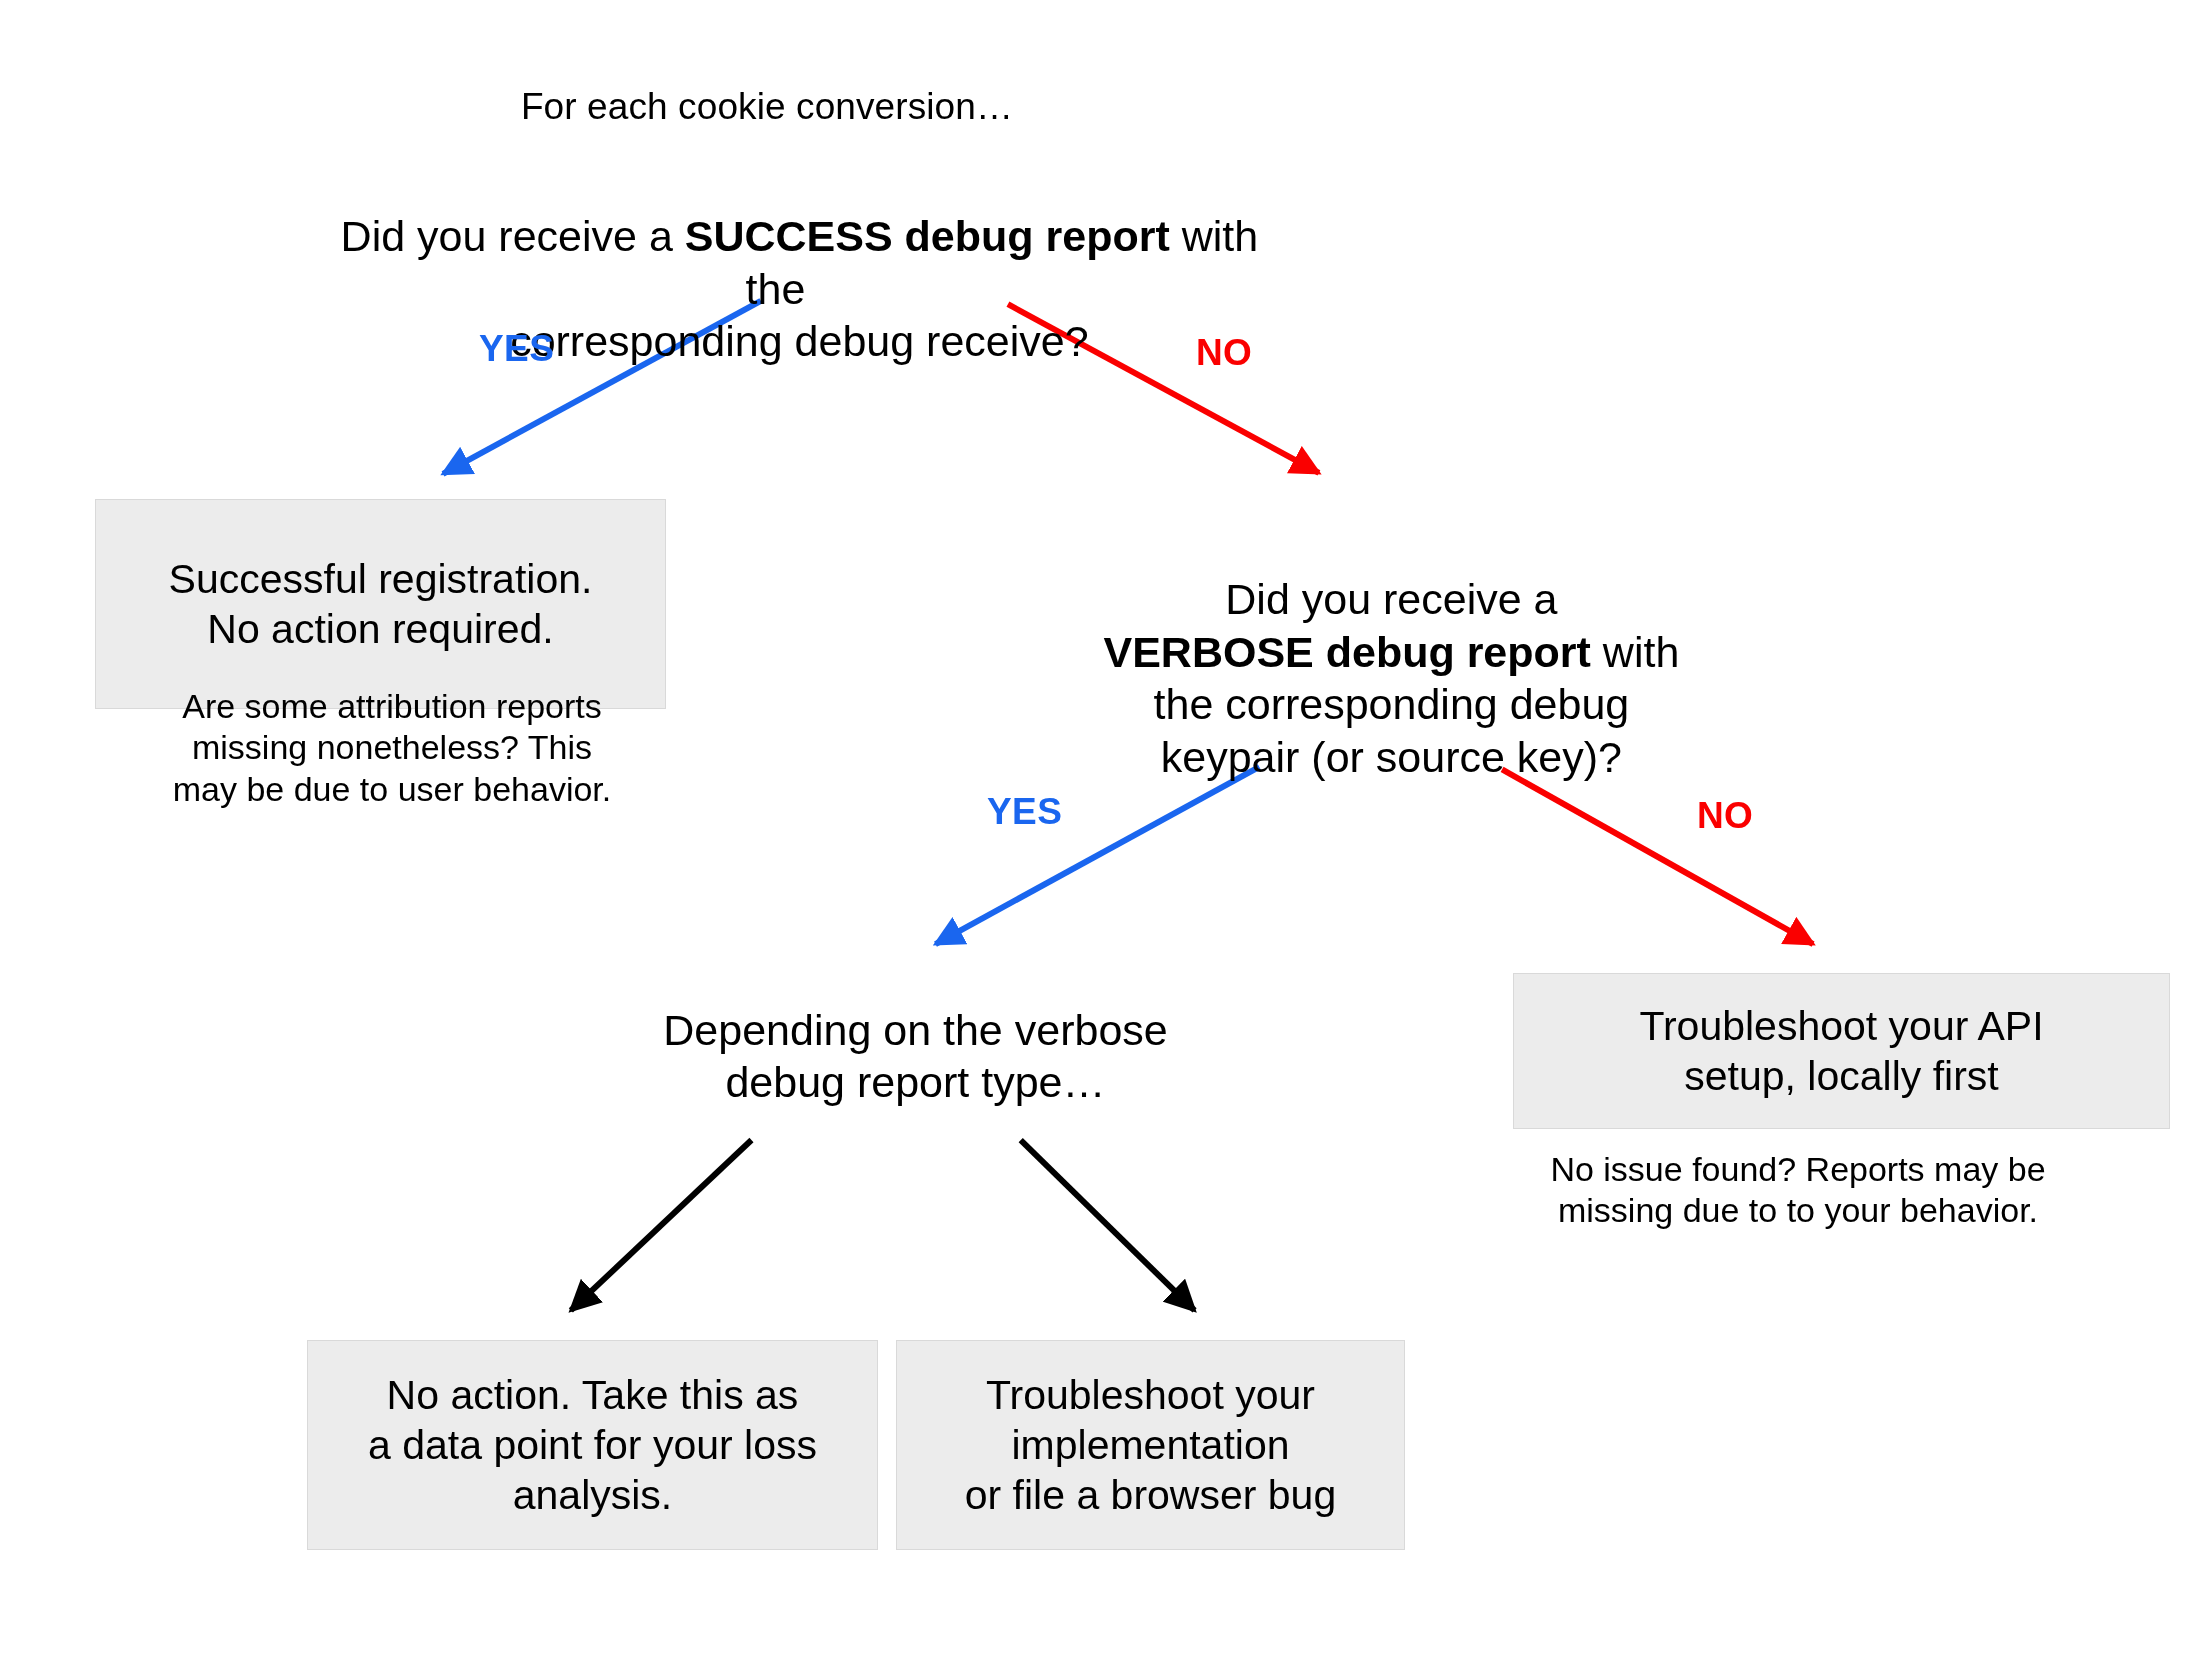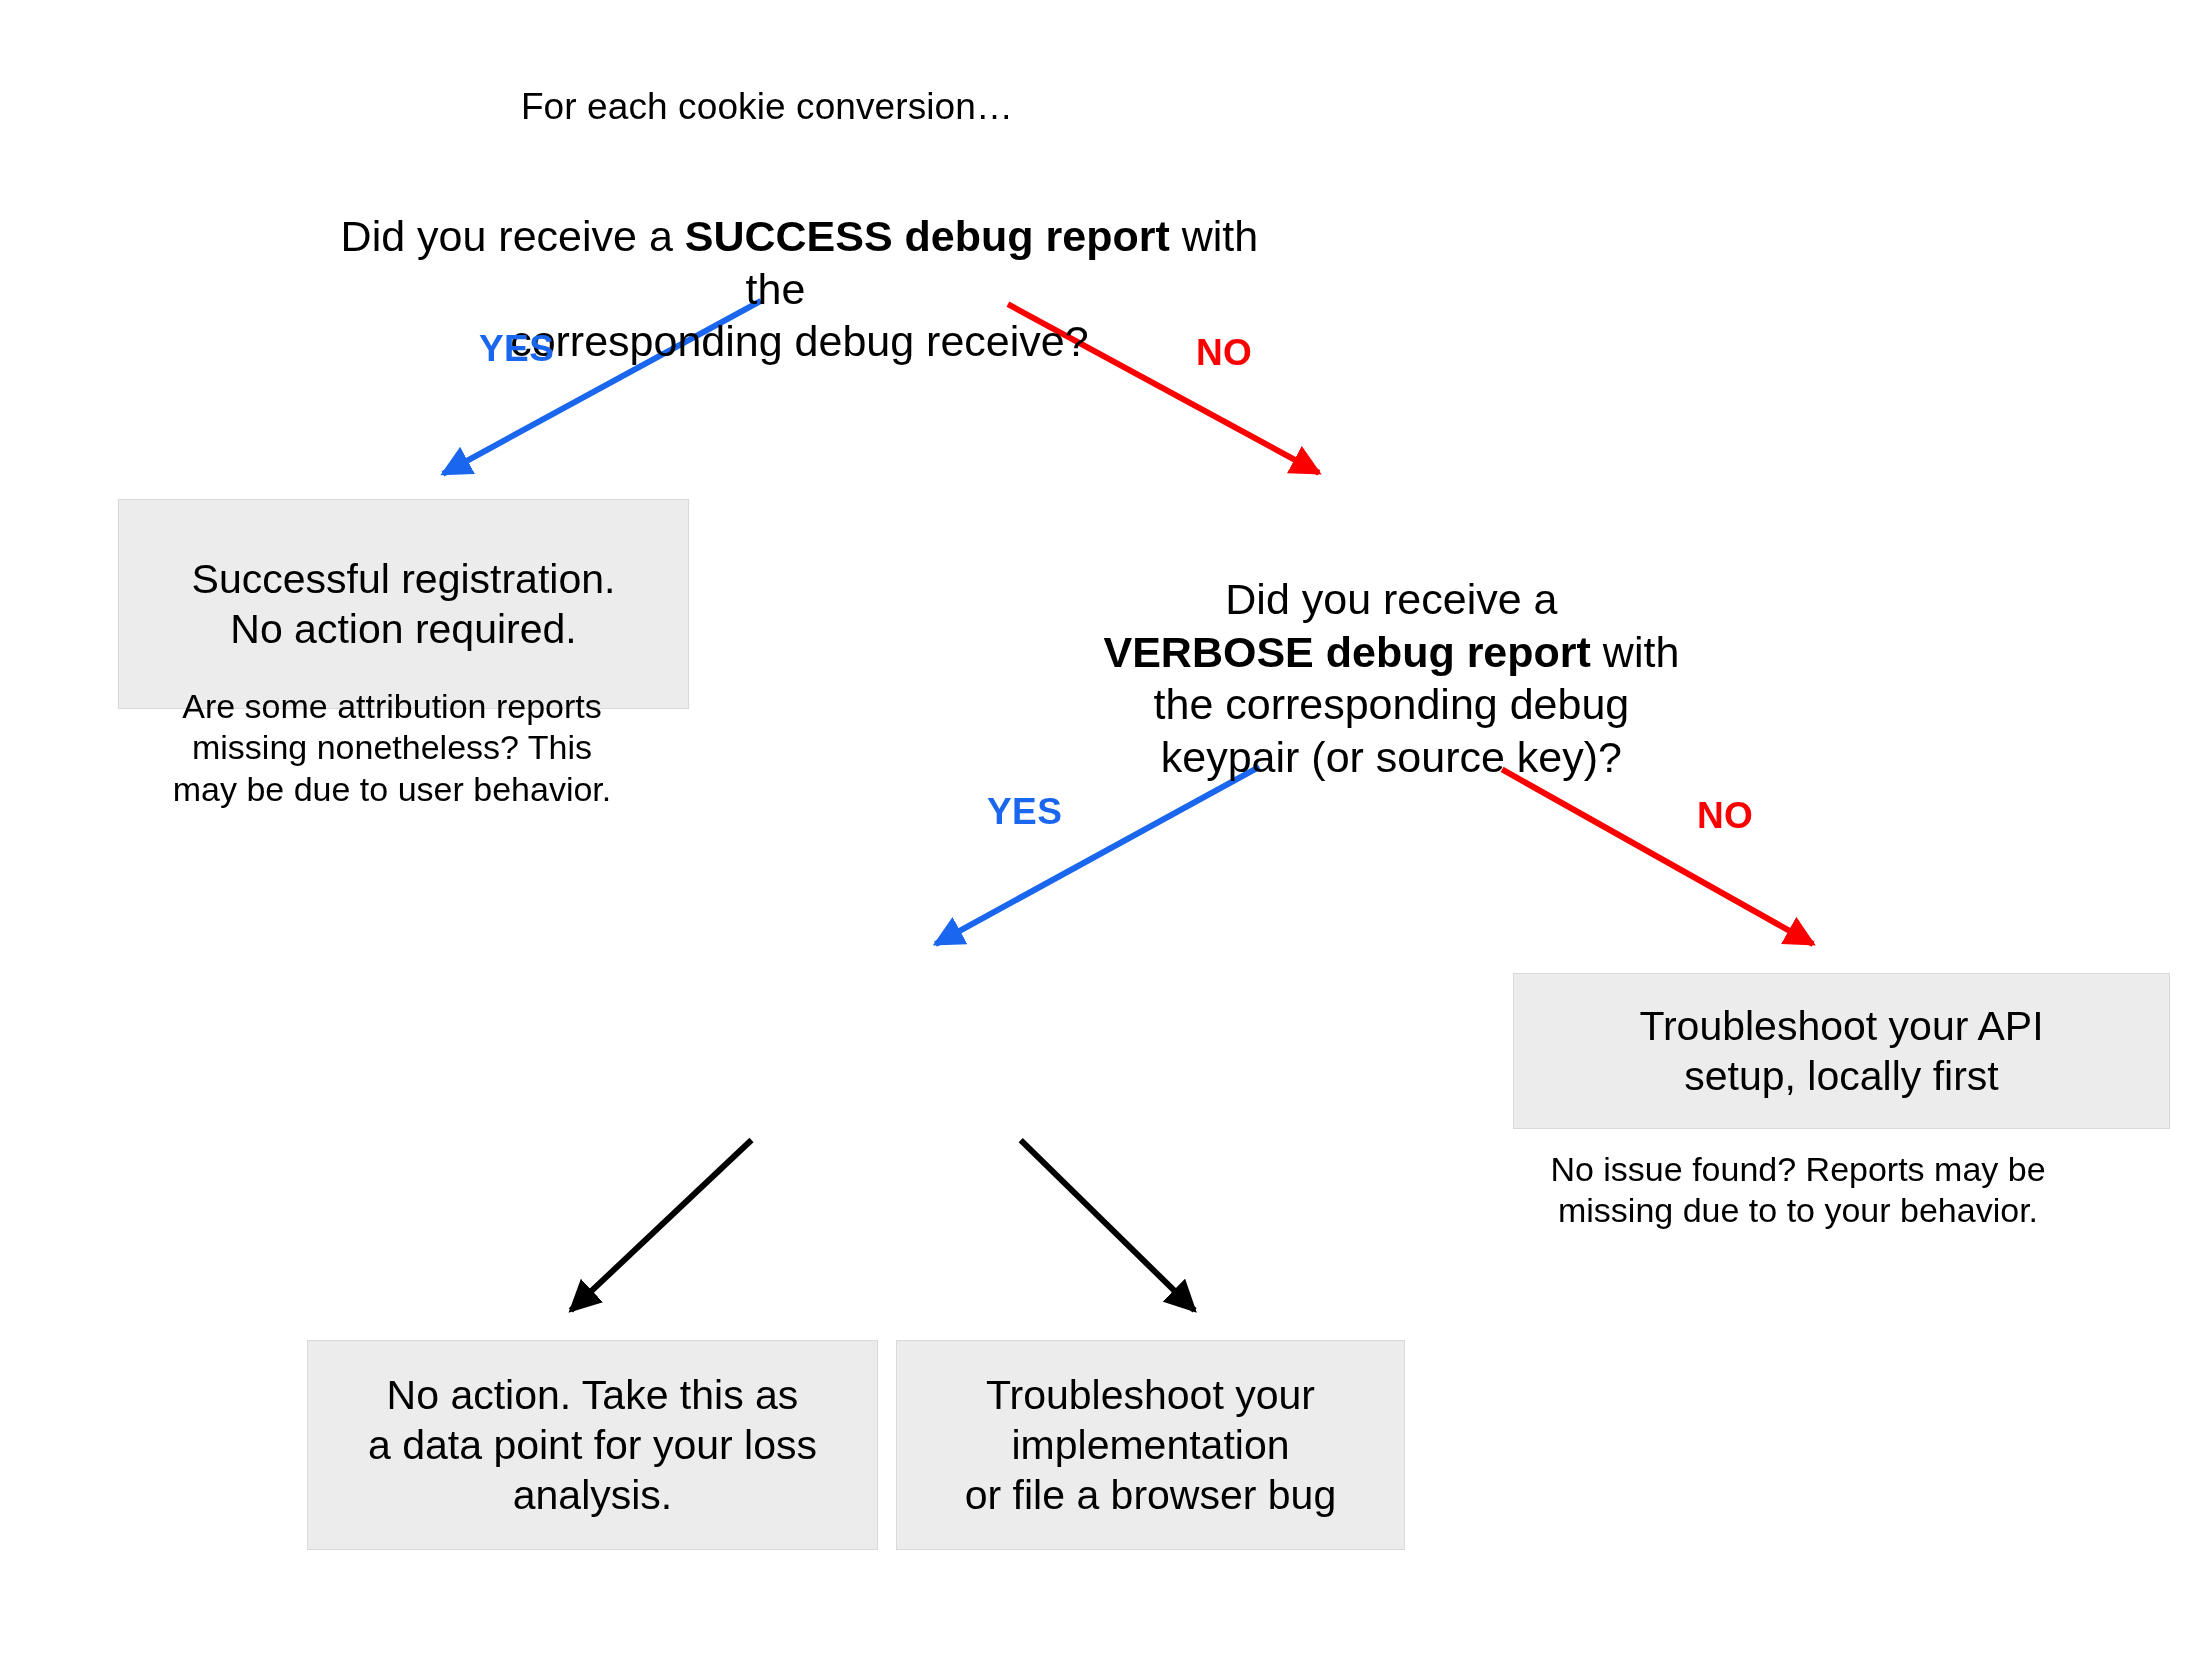--- a/index.html
+++ b/index.html
@@ -108,38 +108,40 @@
 
   <div class="txt q-main" style="left:273px; top:158px; width:1005px;">
     <span>Did you receive a </span><b>SUCCESS debug report</b><span> with the</span>
     <span>corresponding debug receive?</span>
   </div>
 
   <div class="branch-label yes" style="left:479px; top:328px;">YES</div>
 
   <div class="branch-label no" style="left:1196px; top:332px;">NO</div>
 
-  <div class="box" style="left:118px; top:499px; width:571px; height:210px;">Successful registration.
+  <div class="box" style="left:95px; top:499px; width:571px; height:210px;">Successful registration.
 No action required.</div>
 
   <div class="caption" style="left:94px; top:686px; width:596px;">Are some attribution reports
 missing nonetheless? This
 may be due to user behavior.</div>
 
   <div class="txt q-main" style="left:997px; top:521px; width:741px;">
     <span>Did you receive a</span>
     <b>VERBOSE debug report</b><span> with</span>
     <span>the corresponding debug</span>
     <span>keypair (or source key)?</span>
   </div>
 
   <div class="branch-label yes" style="left:987px; top:791px;">YES</div>
 
   <div class="branch-label no" style="left:1697px; top:795px;">NO</div>
 
+  <div class="txt q-main" style="left:596px; top:1004px; width:639px;">Depending on the verbose
+debug report type…</div>
 
   <div class="box" style="left:1513px; top:973px; width:657px; height:156px;">Troubleshoot your API
 setup, locally first</div>
 
   <div class="caption" style="left:1457px; top:1149px; width:682px;">No issue found? Reports may be
 missing due to to your behavior.</div>
 
   <div class="box" style="left:307px; top:1340px; width:571px; height:210px;">No action. Take this as
 a data point for your loss
 analysis.</div>

